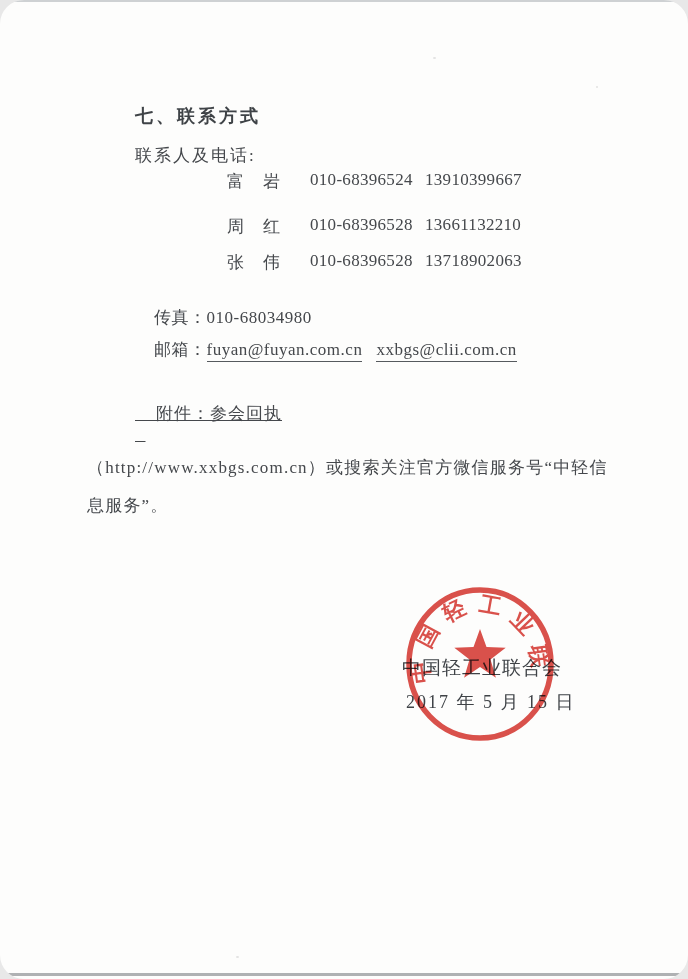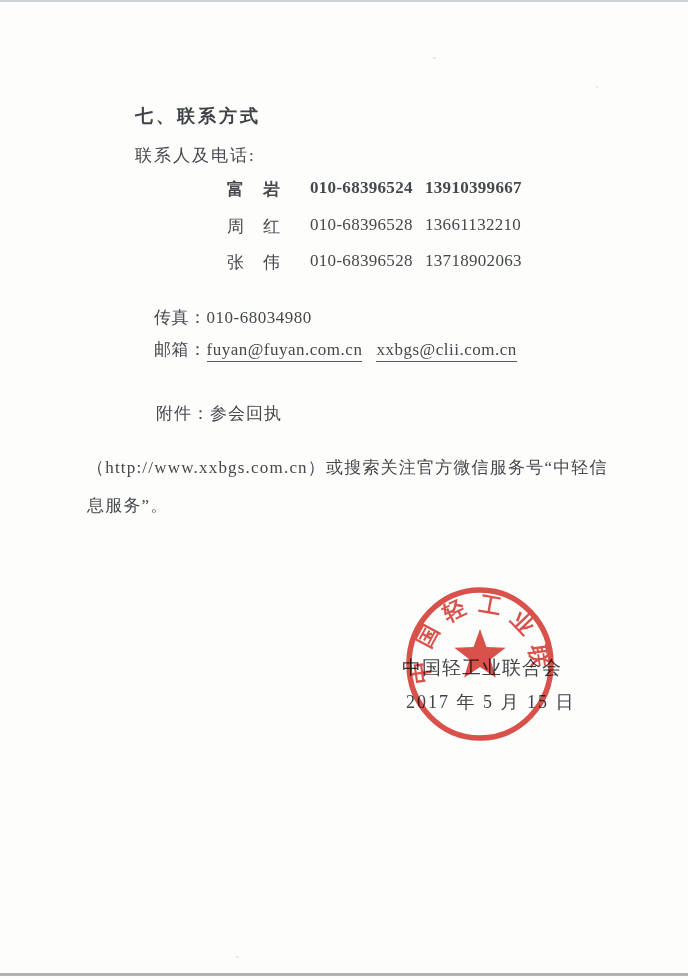--- a/index.html
+++ b/index.html
@@ -4,39 +4,40 @@
 <style>
   html,body{margin:0;padding:0;background:#e8e8e8;}
   .page{
     position:relative;
     width:688px;height:979px;
     background:#fdfdfc;
     font-family:"Liberation Serif","DejaVu Serif",serif;
     color:#45484c;
     overflow:hidden;
     margin:0 auto;
+    border-radius:24px;
   }
   .scan-edge-top{position:absolute;left:0;top:0;width:688px;height:2px;background:#c6c9cb;opacity:.85;}
   .scan-edge-bottom{position:absolute;left:0;top:973px;width:688px;height:3px;background:#a6a9ab;opacity:.9;}
   .speck{position:absolute;background:#c2c2c2;border-radius:50%;opacity:.45;}
 
   .line{position:absolute;font-size:17px;letter-spacing:.5px;white-space:pre;}
   .section-title{left:135px;top:104px;font-weight:bold;font-size:18px;letter-spacing:3px;color:#3f4347;}
   .contact-intro{left:135px;top:144px;letter-spacing:2px;text-align:center;}
 
   .contact-row{position:absolute;left:227px;width:330px;height:22px;font-size:17px;}
   .c-name{position:absolute;left:0;letter-spacing:1px;white-space:pre;}
   .c-phone{position:absolute;left:83px;letter-spacing:.3px;}
   .c-mobile{position:absolute;left:198px;letter-spacing:.3px;}
 
   .fax-row{left:135px;top:286px;}
   .email-row{left:135px;top:318px;}
   .email-underline{display:inline-block;border-bottom:1px solid #565a5e;padding-bottom:2px;line-height:1.05;}
   .email-gap{margin-left:14px;}
-  .attach-row{left:135px;top:382px;letter-spacing:1px;}
+  .attach-row{left:135px;top:382px;letter-spacing:1px;text-decoration:underline;}
 
   .note{position:absolute;left:87px;top:449px;width:520px;font-size:17px;line-height:38px;letter-spacing:1.2px;}
   .note div{white-space:pre;}
 
   .sig-org{left:402px;top:655px;font-size:19px;letter-spacing:1px;color:#3f4347;}
   .sig-date{left:406px;top:690px;font-size:18px;letter-spacing:2px;color:#3f4347;}
 
   .seal{position:absolute;left:404px;top:586px;width:152px;height:156px;
         mix-blend-mode:multiply;opacity:.92;}
 </style>
@@ -47,21 +48,21 @@
 
   <div class="scan-edge-top"></div>
   <div class="scan-edge-bottom"></div>
   <div class="speck" style="left:433px;top:57px;width:3px;height:2px;"></div>
   <div class="speck" style="left:596px;top:86px;width:2px;height:2px;"></div>
   <div class="speck" style="left:236px;top:956px;width:3px;height:2px;"></div>
 
   <div class="line section-title">七、联系方式</div>
   <div class="line contact-intro">联系人及电话:</div>
 
-  <div class="contact-row" style="top:178px;font-weight:bold;">
+  <div class="contact-row" style="top:170px;">
     <span class="c-name">富　岩</span>
     <span class="c-phone">010-68396524</span>
     <span class="c-mobile">13910399667</span>
   </div>
   <div class="contact-row" style="top:215px;">
     <span class="c-name">周　红</span>
     <span class="c-phone">010-68396528</span>
     <span class="c-mobile">13661132210</span>
   </div>
   <div class="contact-row" style="top:251px;">

